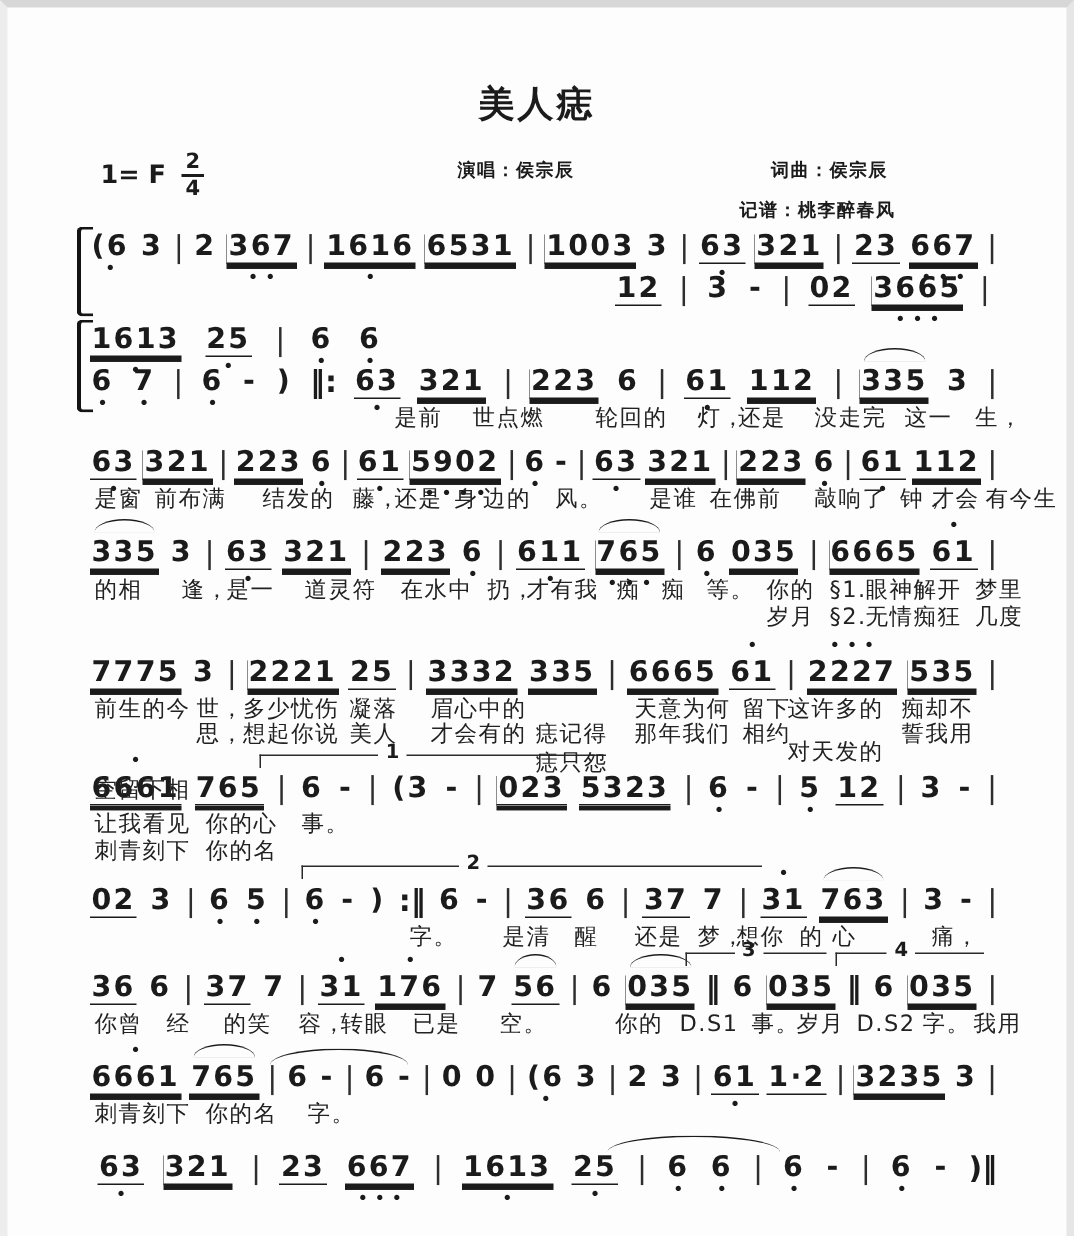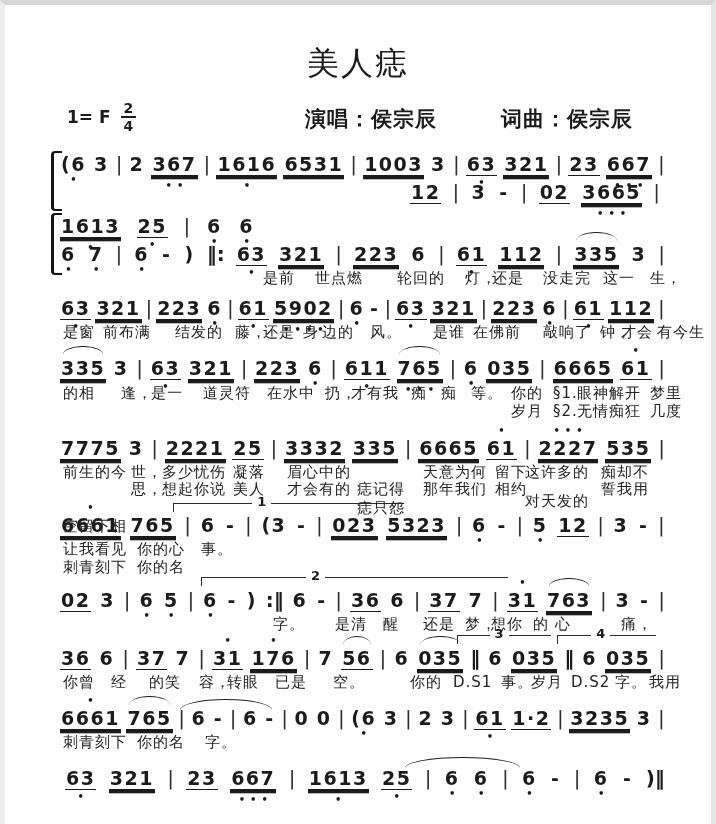--- a/index.html
+++ b/index.html
@@ -1,29 +1,29 @@
 <!DOCTYPE html>
 <html><head>
 <meta charset="utf-8">
 <style>
   html,body{margin:0;padding:0;background:#fff;}
   .page{position:relative;width:716px;height:824px;box-sizing:border-box;
         background:#fdfdfd;overflow:hidden;
         border-top:5px solid #d7d7d7;border-left:5px solid #ededed;border-right:5px solid #e6e6e6;
         font-family:"DejaVu Sans",sans-serif;color:#1b1b1b;}
-  .title{position:absolute;left:0;right:0;top:37px;text-align:center;
-         font-size:32px;font-weight:400;letter-spacing:2px;}
+  .title{position:absolute;left:0;right:0;top:48px;text-align:center;
+         font-size:24px;font-weight:700;letter-spacing:2px;}
   .keysig{position:absolute;left:62px;top:96px;font-size:17px;font-weight:700;
           display:flex;align-items:center;gap:10px;}
   .frac{display:inline-block;text-align:center;font-size:14px;font-weight:700;line-height:1;}
   .frac .ft{display:block;border-bottom:2px solid #1b1b1b;padding:0 3px 1px;}
   .frac .fb{display:block;padding-top:1px;}
-  .credit{position:absolute;font-size:21px;font-weight:600;letter-spacing:1px;}
+  .credit{position:absolute;font-size:12px;font-weight:600;letter-spacing:1px;}
   .cr-perf{left:300px;top:100px;}
-  .cr-comp{left:496px;top:100px;}
+  .cr-comp{left:509px;top:100px;}
   .cr-note{left:488px;top:127px;}
 
   .mline{position:absolute;display:flex;justify-content:space-between;align-items:flex-start;}
   .tok{position:relative;font-size:19px;font-weight:700;letter-spacing:1.5px;
        line-height:22px;white-space:nowrap;}
   .tok .txt{display:inline-block;padding:0 1px;}
   .u1 .txt{border-bottom:1.7px solid #1b1b1b;}
   .u2 .txt{border-bottom:1.7px solid #1b1b1b;box-shadow:0 3.3px 0 0 #1b1b1b;}
   .bar{font-weight:400;font-size:20px;letter-spacing:0;color:#2e2e2e;}
   .rep{font-weight:700;font-size:20px;letter-spacing:0;}
@@ -50,20 +50,21 @@
   <div class="keysig">
     <span>1= F</span>
     <span class="frac">
       <span class="ft">2</span>
       <span class="fb">4</span>
     </span>
   </div>
 
   <div class="credit cr-perf">演唱：侯宗辰</div>
   <div class="credit cr-comp">词曲：侯宗辰</div>
+  <div class="credit cr-note">记谱：桃李醉春风</div>
 
   <div id="sheet">
       <div class="brace" style="left: 46px; top: 146px; height: 56px;"></div>
       <div class="brace" style="left: 46px; top: 208px; height: 58px;"></div>
       <div class="volta" style="left: 168px; top: 498px; width: 230px;">
         <span class="vlab">1</span>
       </div>
       <div class="volta" style="left: 196px; top: 572px; width: 306px;">
         <span class="vlab">2</span>
       </div>

